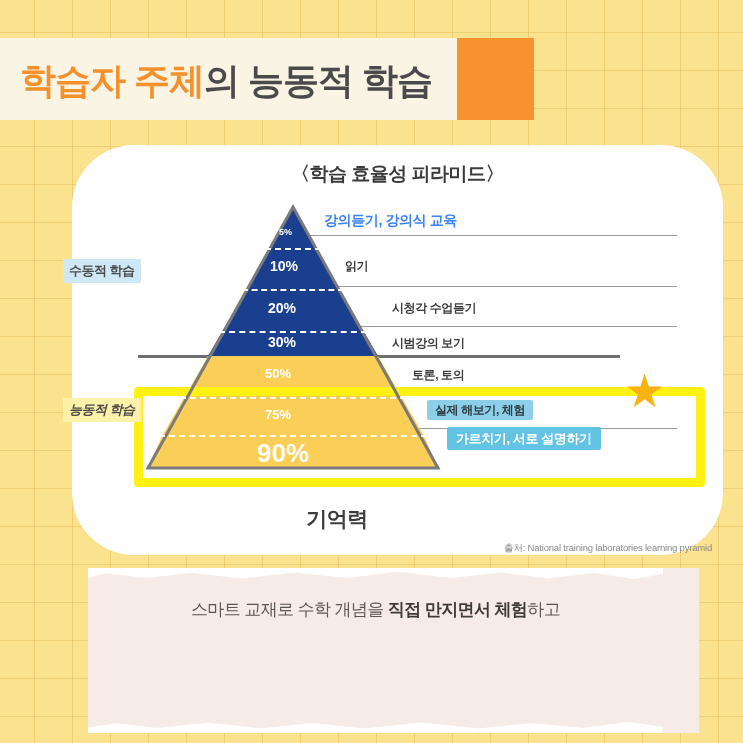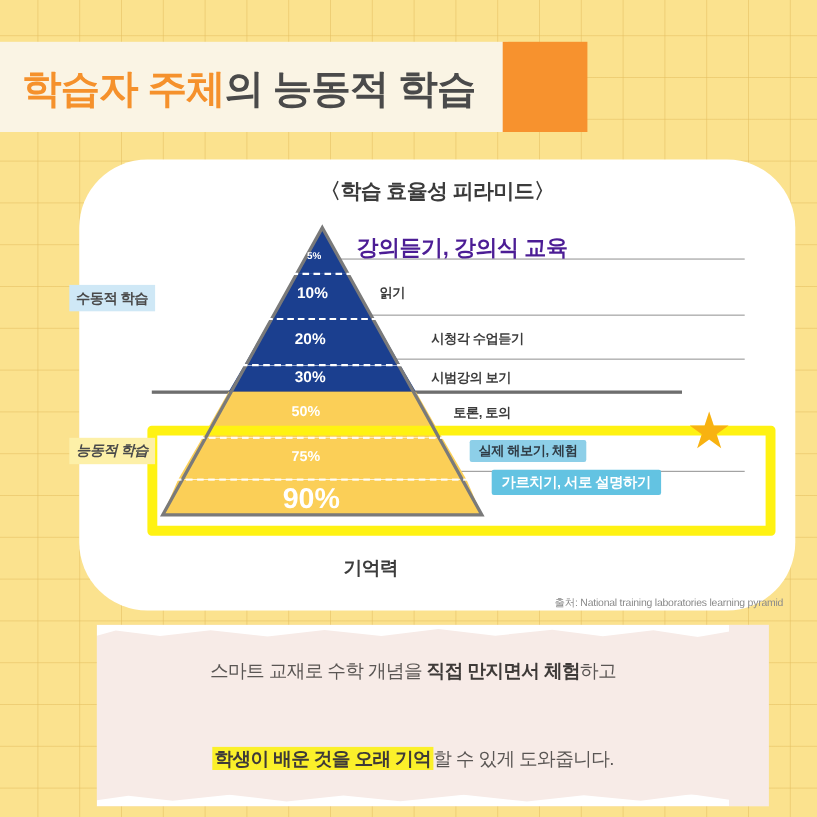--- a/index.html
+++ b/index.html
@@ -108,22 +108,22 @@
   .tier-label {
     position: absolute;
     color: #3C3C3C;
     font-size: 12px;
     font-weight: bold;
     letter-spacing: -0.4px;
     z-index: 3;
     white-space: nowrap;
   }
   .tier-label.blue-text {
-    color: #4c1d95;
-    font-size: 20px;
+    color: #3b82f6;
+    font-size: 14px;
   }
   .hl-light {
     background: #8DCFE8;
     color: #2F3B44;
     padding: 3px 8px;
     border-radius: 2px;
   }
   .hl-strong {
     background: #63C3E2;
     color: #FFFFFF;
@@ -176,21 +176,21 @@
     font-size: 46px;
     line-height: 46px;
     z-index: 6;
   }
 
   .memory-label {
     position: absolute;
     left: 175px; top: 360px;
     width: 180px;
     text-align: center;
-    font-size: 17px;
+    font-size: 21px;
     font-weight: bold;
     color: #3C3C3C;
     letter-spacing: -0.5px;
   }
   .source {
     position: absolute;
     left: 330px; top: 385px;
     width: 310px;
     text-align: right;
     font-size: 9.5px;
@@ -318,16 +318,15 @@
     </div>
   </div>
 
   <div class="bottom-panel">
     <div class="torn-top"></div>
     <div class="torn-bottom"></div>
 
     <div class="panel-line" style="top:30px;"><span>스마트 교재로 수학 개념을 </span><b>직접 만지면서 체험</b><span>하고</span></div>
 
 
-    <div class="panel-line" style="top:110px;"><span class="mark-yellow">학생이 배운 것을 오래 기억</span><span>할 수 있게 도와줍니다.</span></div>
   </div>
 
 </div>
 
 </body></html>

